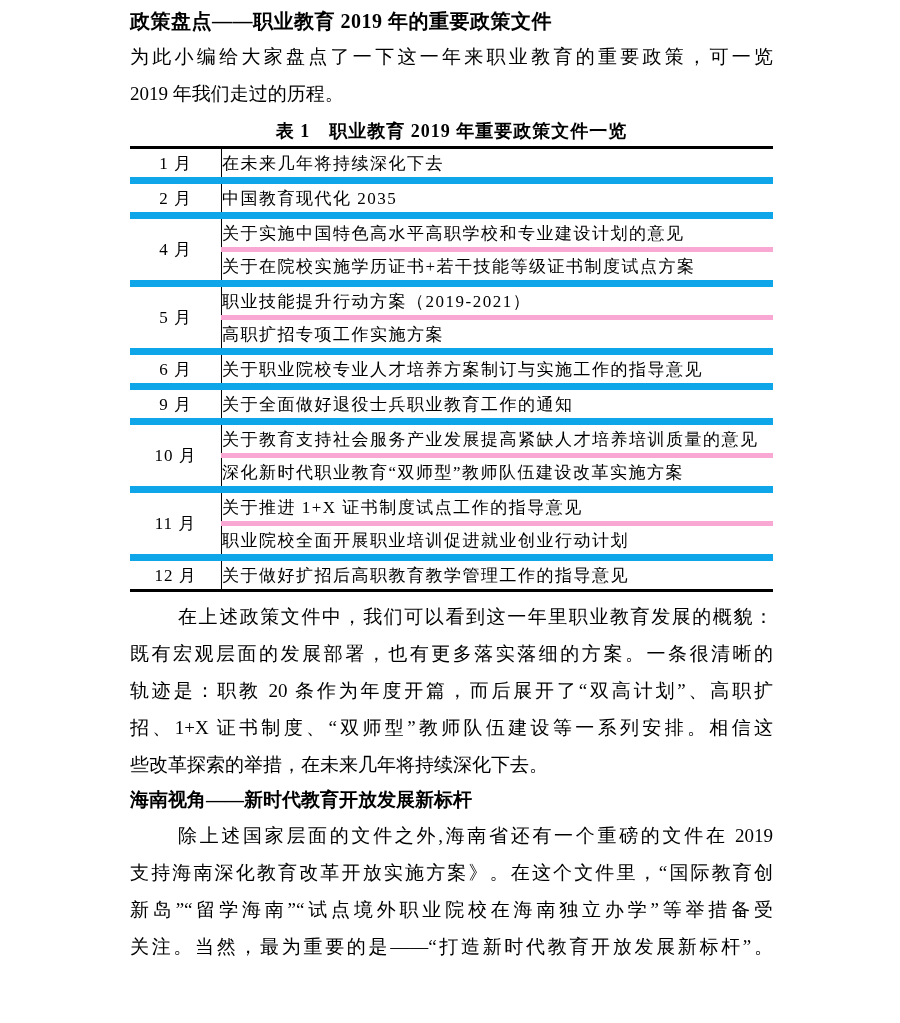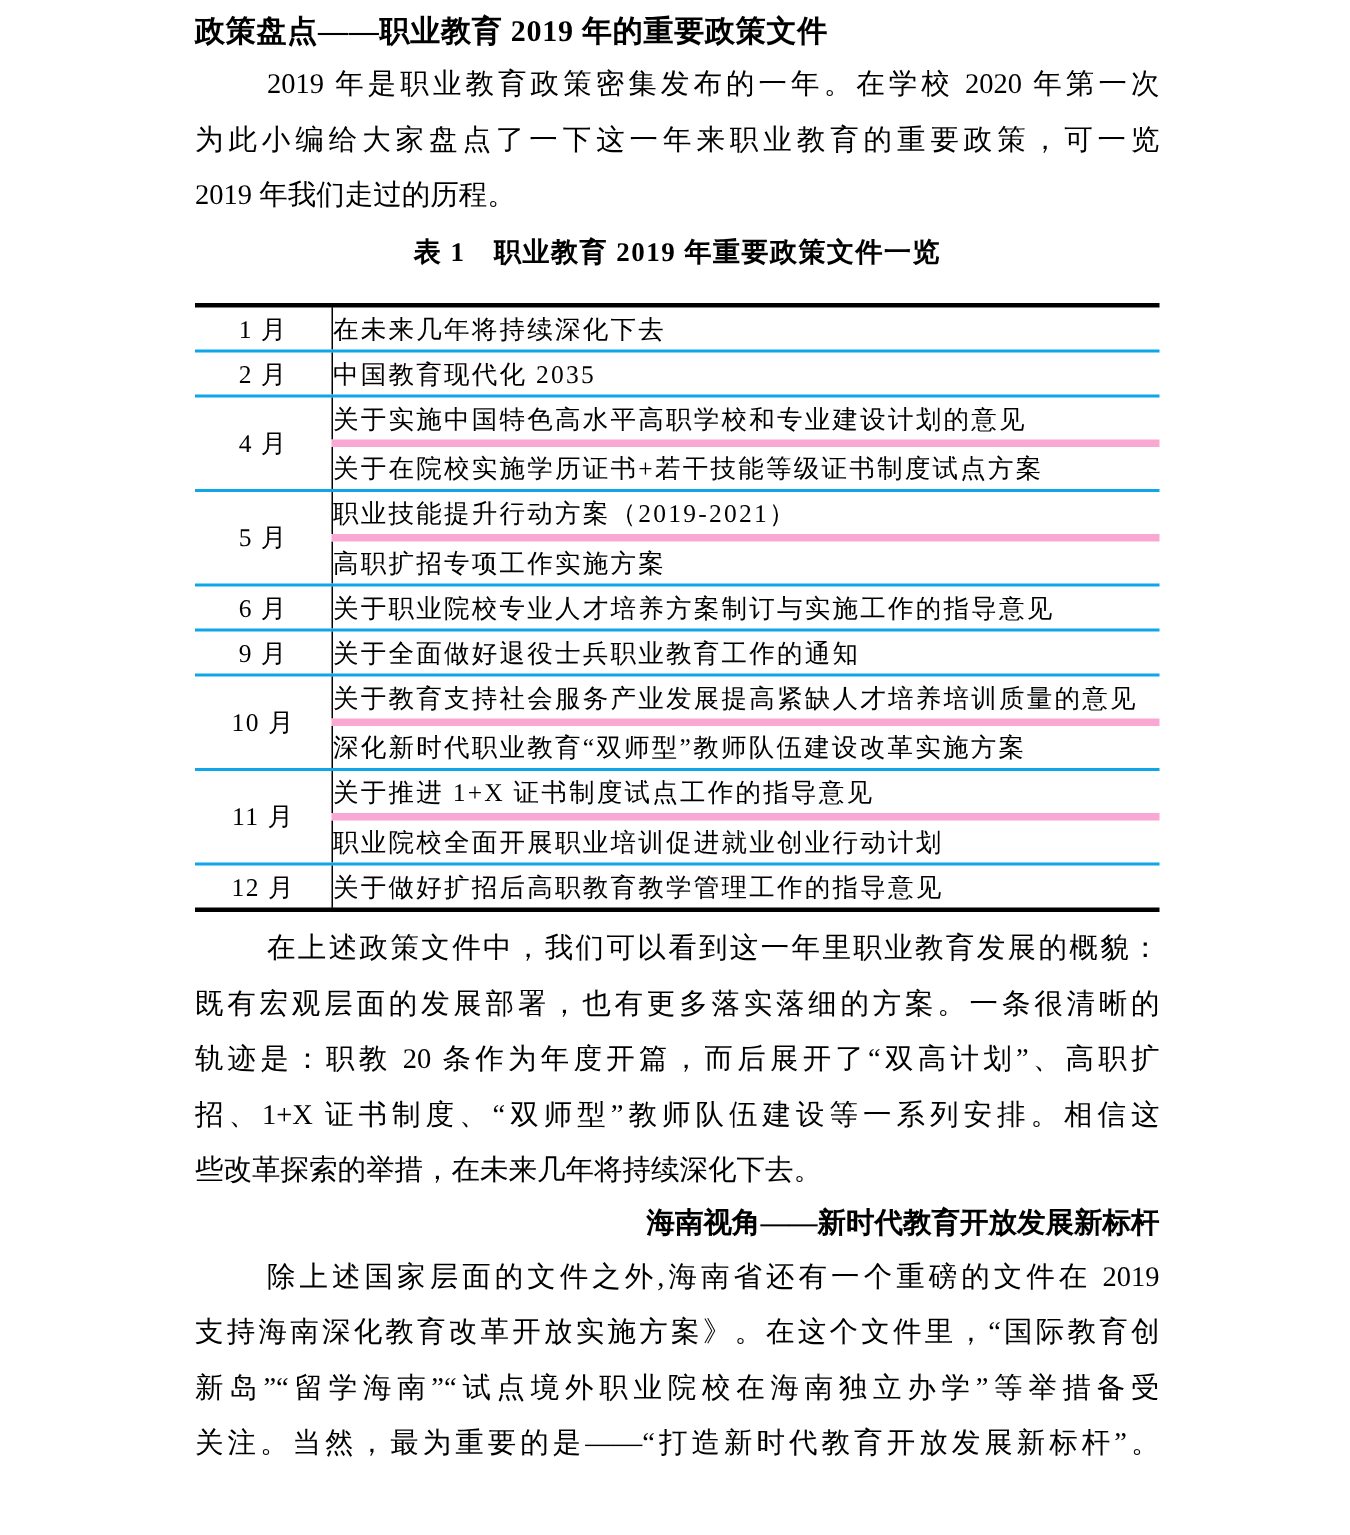--- a/index.html
+++ b/index.html
@@ -19,49 +19,48 @@
   .line.j { text-align: justify; text-align-last: justify; }
   .line.ind { text-indent: 48px; }
 
   .caption {
     font-size: 18px; font-weight: bold; text-align: center;
     line-height: 24px; margin-top: 7px; letter-spacing: 1px;
   }
 
   table.policy-table {
     border-collapse: collapse; table-layout: fixed;
-    width: 643px; margin-top: 22px;
+    width: 643px; margin-top: 3px;
     border-top: 3px solid #000; border-bottom: 3px solid #000;
   }
   table.policy-table td {
     padding: 0; height: 28px; font-size: 17px; vertical-align: middle;
   }
   td.month {
     width: 91px; text-align: center;
     border-right: 1px solid #000; letter-spacing: 1px;
   }
   td.policy { padding-left: 10px; letter-spacing: 1.5px; }
-  tr.group-start td { border-top: 2px solid #0ea5e9; }
+  tr.group-start td { border-top: 7px solid #0ea5e9; }
   td.policy.sub { border-top: 5px solid #f9a8d4; }
 
   .para2 { margin-top: 6px; }
   .h2 {
-    font-size: 19px; font-weight: bold; text-align: right;
+    font-size: 19px; font-weight: bold; text-align: left;
     margin: 0; line-height: 34px;
   }
 </style>
 </head>
 <body>
 
 <div class="doc">
 
   <h1 class="title">政策盘点——职业教育 2019 年的重要政策文件</h1>
 
   <div class="para" id="para1">
-      <div class="line j ind">2019 年是职业教育政策密集发布的一年。在学校 2020 年第一次</div>
       <div class="line j">为此小编给大家盘点了一下这一年来职业教育的重要政策，可一览</div>
       <div class="line">2019 年我们走过的历程。</div>
     </div>
 
   <div class="caption">表 1　职业教育 2019 年重要政策文件一览</div>
 
   <table class="policy-table">
     <tbody id="table-body">
         <tr>
           <td class="month" rowspan="1">1 月</td>

